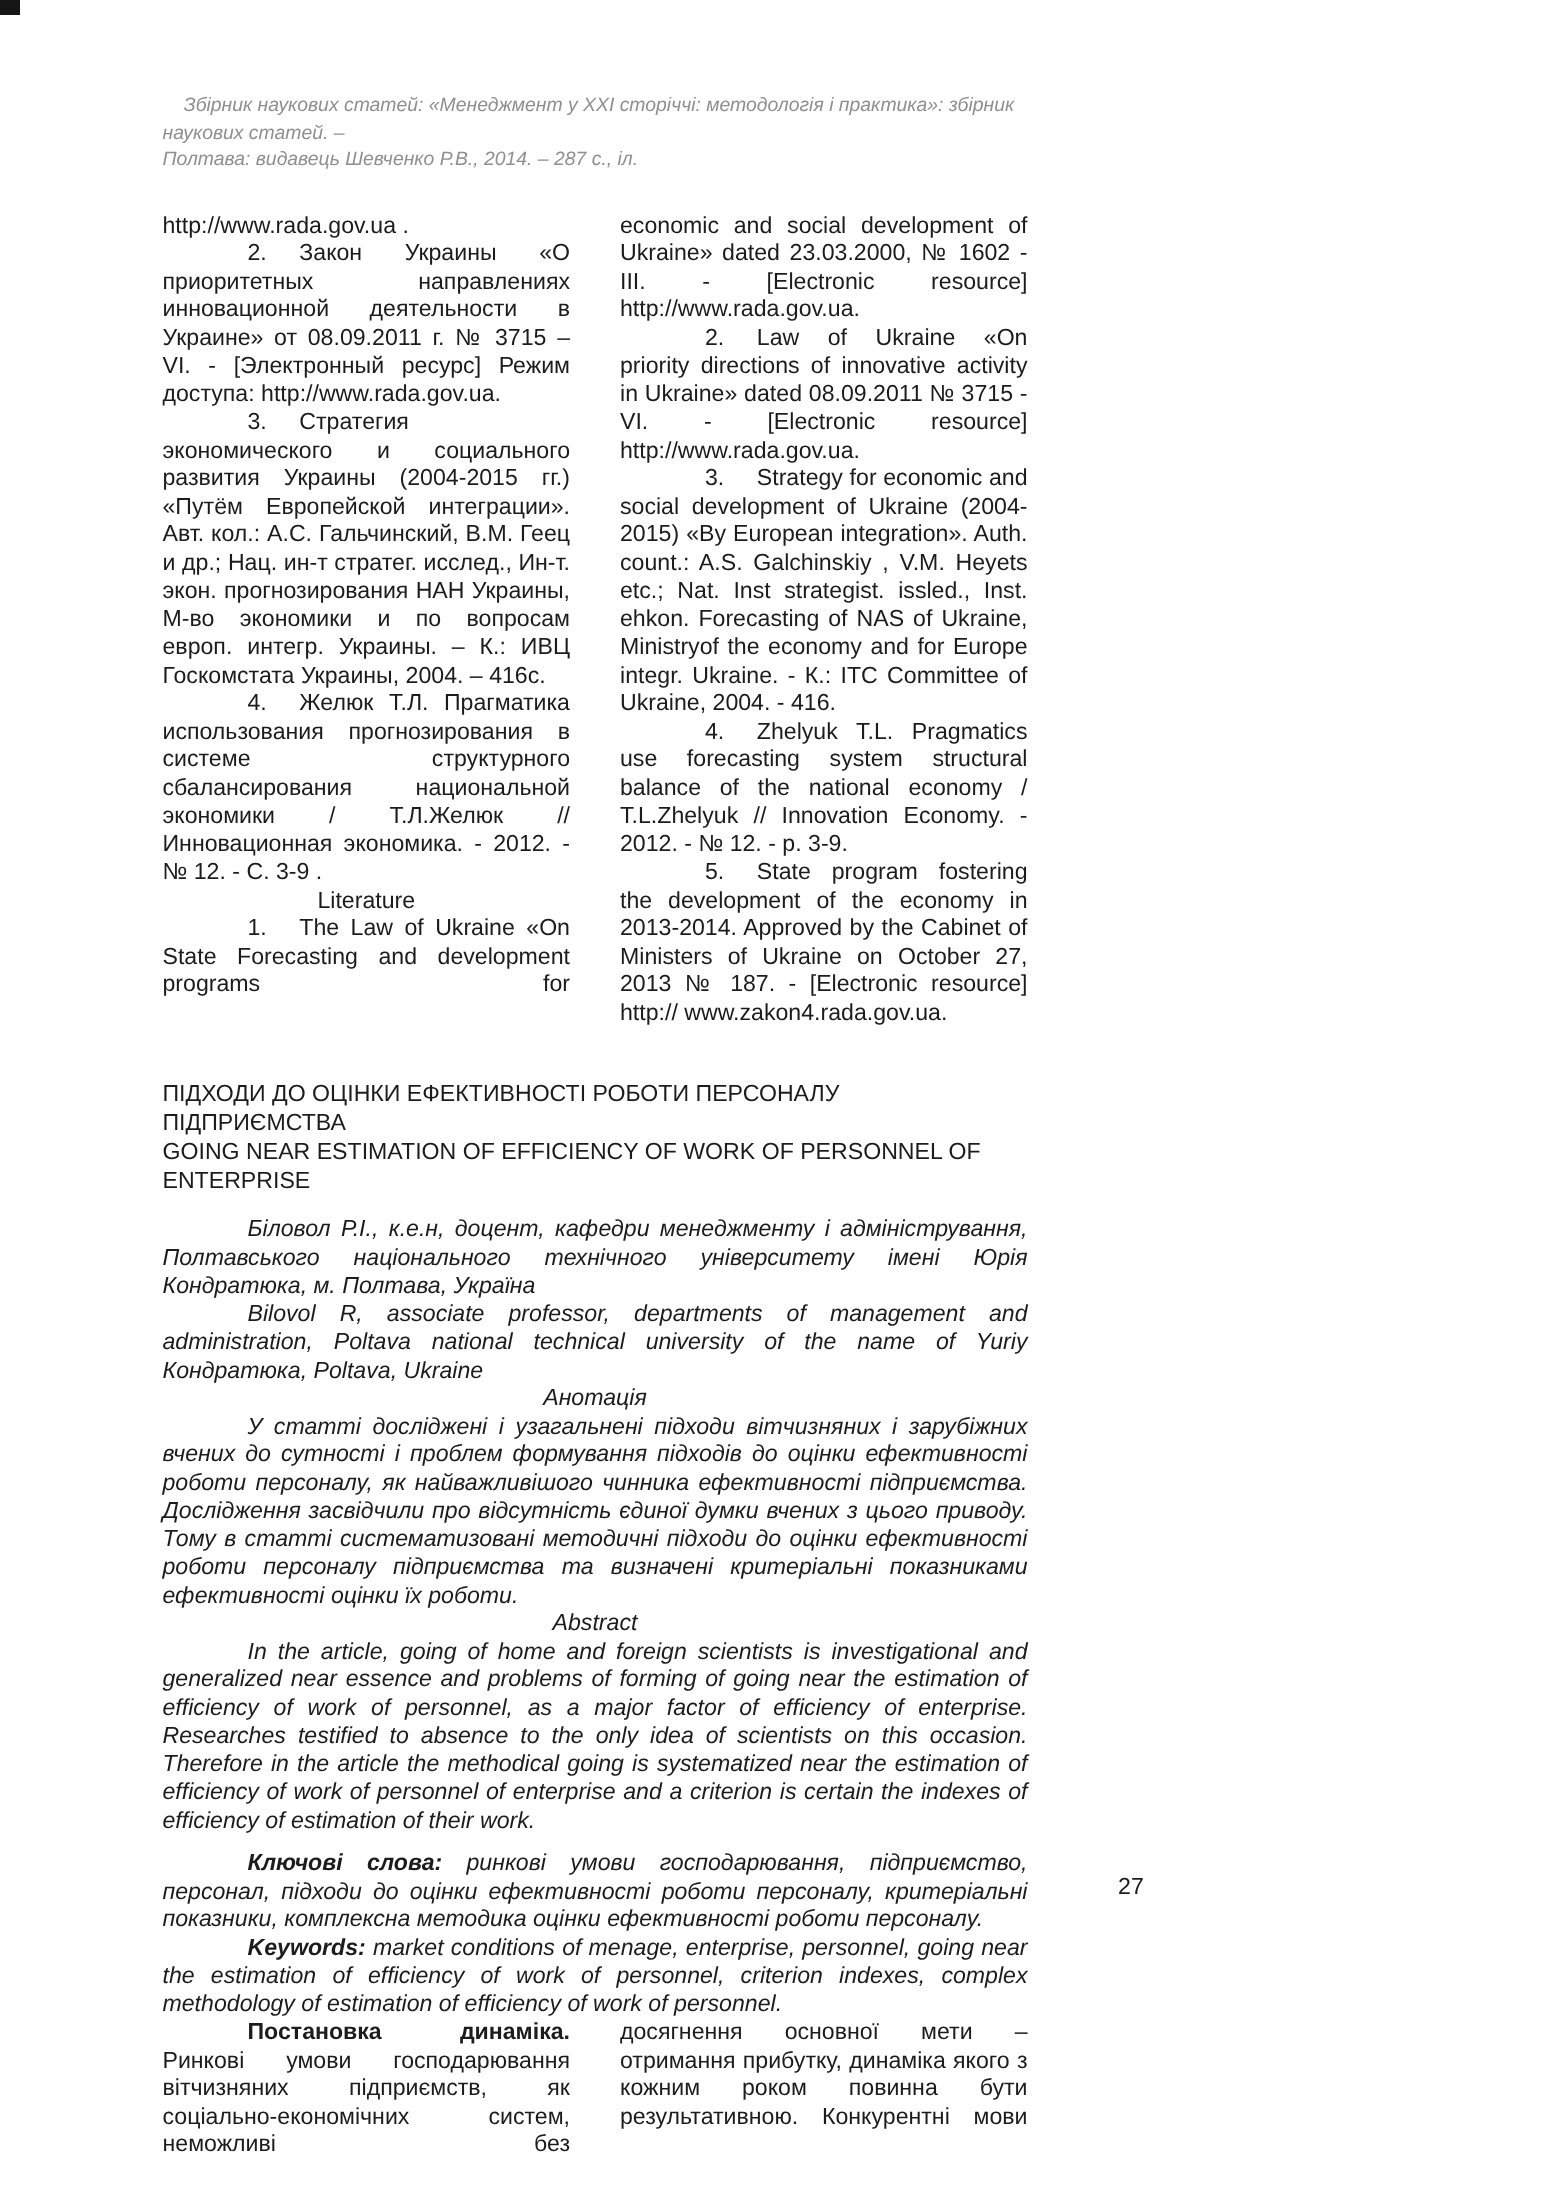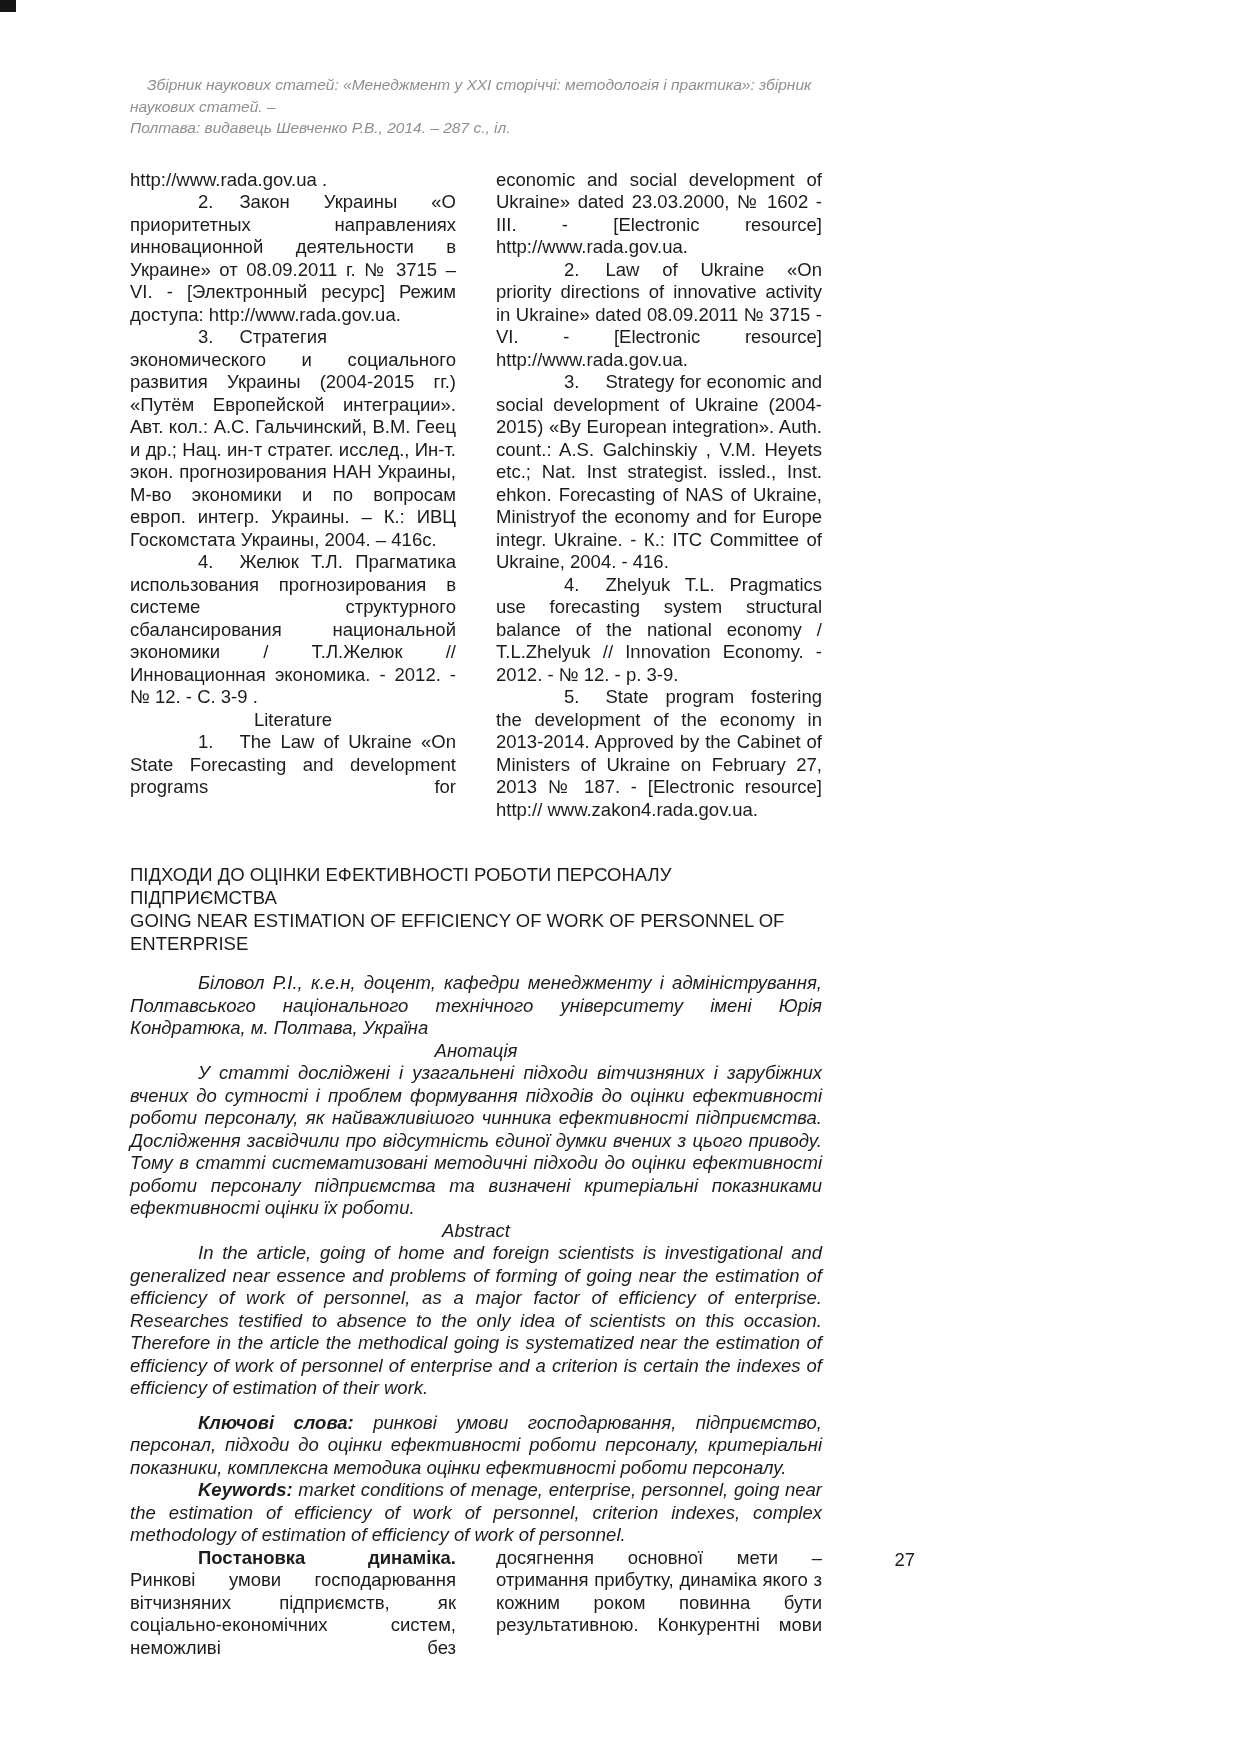--- a/index.html
+++ b/index.html
@@ -27,21 +27,21 @@
   .italic { font-style:italic; }
   .bold { font-weight:bold; }
   .j-last { text-align-last:justify; }
   .ref-num { margin-right:26px; }
 
   .art-head { margin-top:42px; }
   .title { font-size:18.5px; line-height:23px; font-weight:normal; text-align:left; }
   .authors-first { margin-top:17px; }
   .kw-first { margin-top:12px; }
 
-  .page-num { position:absolute; top:1549px; right:128px; font-size:18.5px; color:#1c1c1c; }
+  .page-num { position:absolute; top:1498px; right:128px; font-size:18.5px; color:#1c1c1c; }
 </style>
 </head>
 <body>
 
 <div class="page">
   <div class="scan-mark"></div>
 
   <div class="doc-header">
     <div class="hdr-first">Збірник наукових статей: «Менеджмент у XXI сторіччі: методологія і практика»: збірник наукових статей. –</div>
     <div>Полтава: видавець Шевченко Р.В., 2014. – 287 с., іл.</div>
@@ -54,29 +54,30 @@
       <p class="bodytext indent"><span class="ref-num">3.</span><span>Стратегия экономического и социального развития Украины (2004-2015 гг.) «Путём Европейской интеграции». Авт. кол.: А.С. Гальчинский, В.М. Геец и др.; Нац. ин-т стратег. исслед., Ин-т. экон. прогнозирования НАН Украины, М-во экономики и по вопросам европ. интегр. Украины. – К.: ИВЦ Госкомстата Украины, 2004. – 416с.</span></p>
       <p class="bodytext indent"><span class="ref-num">4.</span><span>Желюк Т.Л. Прагматика использования прогнозирования в системе структурного сбалансирования национальной экономики / Т.Л.Желюк // Инновационная экономика. - 2012. - № 12. - С. 3-9 .</span></p>
       <p class="bodytext center">Literature</p>
       <p class="bodytext indent j-last"><span class="ref-num">1.</span><span>The Law of Ukraine «On State Forecasting and development programs for</span></p>
     </div>
     <div class="col">
       <p class="bodytext">economic and social development of Ukraine» dated 23.03.2000, № 1602 -III. - [Electronic resource] http://www.rada.gov.ua.</p>
       <p class="bodytext indent"><span class="ref-num">2.</span><span>Law of Ukraine «On priority directions of innovative activity in Ukraine» dated 08.09.2011 № 3715 - VI. - [Electronic resource] http://www.rada.gov.ua.</span></p>
       <p class="bodytext indent"><span class="ref-num">3.</span><span>Strategy for economic and social development of Ukraine (2004-2015) «By European integration». Auth. count.: A.S. Galchinskiy , V.M. Heyets etc.; Nat. Inst strategist. issled., Inst. ehkon. Forecasting of NAS of Ukraine, Ministryof the economy and for Europe integr. Ukraine. - К.: ITC Committee of Ukraine, 2004. - 416.</span></p>
       <p class="bodytext indent"><span class="ref-num">4.</span><span>Zhelyuk T.L. Pragmatics use forecasting system structural balance of the national economy / T.L.Zhelyuk // Innovation Economy. - 2012. - № 12. - p. 3-9.</span></p>
-      <p class="bodytext indent"><span class="ref-num">5.</span><span>State program fostering the development of the economy in 2013-2014. Approved by the Cabinet of Ministers of Ukraine on February 27, 2013 № 187. - [Electronic resource] http:// www.zakon4.rada.gov.ua.</span></p>
+      <p class="bodytext indent"><span class="ref-num">5.</span><span>State program fostering the development of the economy in 2013-2014. Approved by the Cabinet of Ministers of Ukraine on October 27, 2013 № 187. - [Electronic resource] http:// www.zakon4.rada.gov.ua.</span></p>
     </div>
   </section>
 
   <section class="art-head">
     <h1 class="title">ПІДХОДИ ДО ОЦІНКИ ЕФЕКТИВНОСТІ РОБОТИ ПЕРСОНАЛУ ПІДПРИЄМСТВА</h1>
     <h2 class="title">GOING NEAR ESTIMATION OF EFFICIENCY OF WORK OF PERSONNEL OF ENTERPRISE</h2>
 
     <p class="bodytext italic indent authors-first">Біловол Р.І., к.е.н, доцент, кафедри менеджменту і адміністрування, Полтавського національного технічного університету імені Юрія Кондратюка, м. Полтава, Україна</p>
+    <p class="bodytext italic indent">Bilovol R, associate professor, departments of management and administration, Poltava national technical university of the name of Yuriy Кондратюка, Poltava, Ukraine</p>
 
     <p class="bodytext italic center">Анотація</p>
     <p class="bodytext italic indent">У статті досліджені і узагальнені підходи вітчизняних і зарубіжних вчених до сутності і проблем формування підходів до оцінки ефективності роботи персоналу, як найважливішого чинника ефективності підприємства. Дослідження засвідчили про відсутність єдиної думки вчених з цього приводу. Тому в статті систематизовані методичні підходи до оцінки ефективності роботи персоналу підприємства та визначені критеріальні показниками ефективності оцінки їх роботи.</p>
 
     <p class="bodytext italic center">Abstract</p>
     <p class="bodytext italic indent">In the article, going of home and foreign scientists is investigational and generalized near essence and problems of forming of going near the estimation of efficiency of work of personnel, as a major factor of efficiency of enterprise. Researches testified to absence to the only idea of scientists on this occasion. Therefore in the article the methodical going is systematized near the estimation of efficiency of work of personnel of enterprise and a criterion is certain the indexes of efficiency of estimation of their work.</p>
 
     <p class="bodytext italic indent kw-first"><span class="bold">Ключові слова:</span> <span>ринкові умови господарювання, підприємство, персонал, підходи до оцінки ефективності роботи персоналу, критеріальні показники, комплексна методика оцінки ефективності роботи персоналу.</span></p>
     <p class="bodytext italic indent"><span class="bold">Keywords:</span> <span>market conditions of menage, enterprise, personnel, going near the estimation of efficiency of work of personnel, criterion indexes, complex methodology of estimation of efficiency of work of personnel.</span></p>
   </section>

